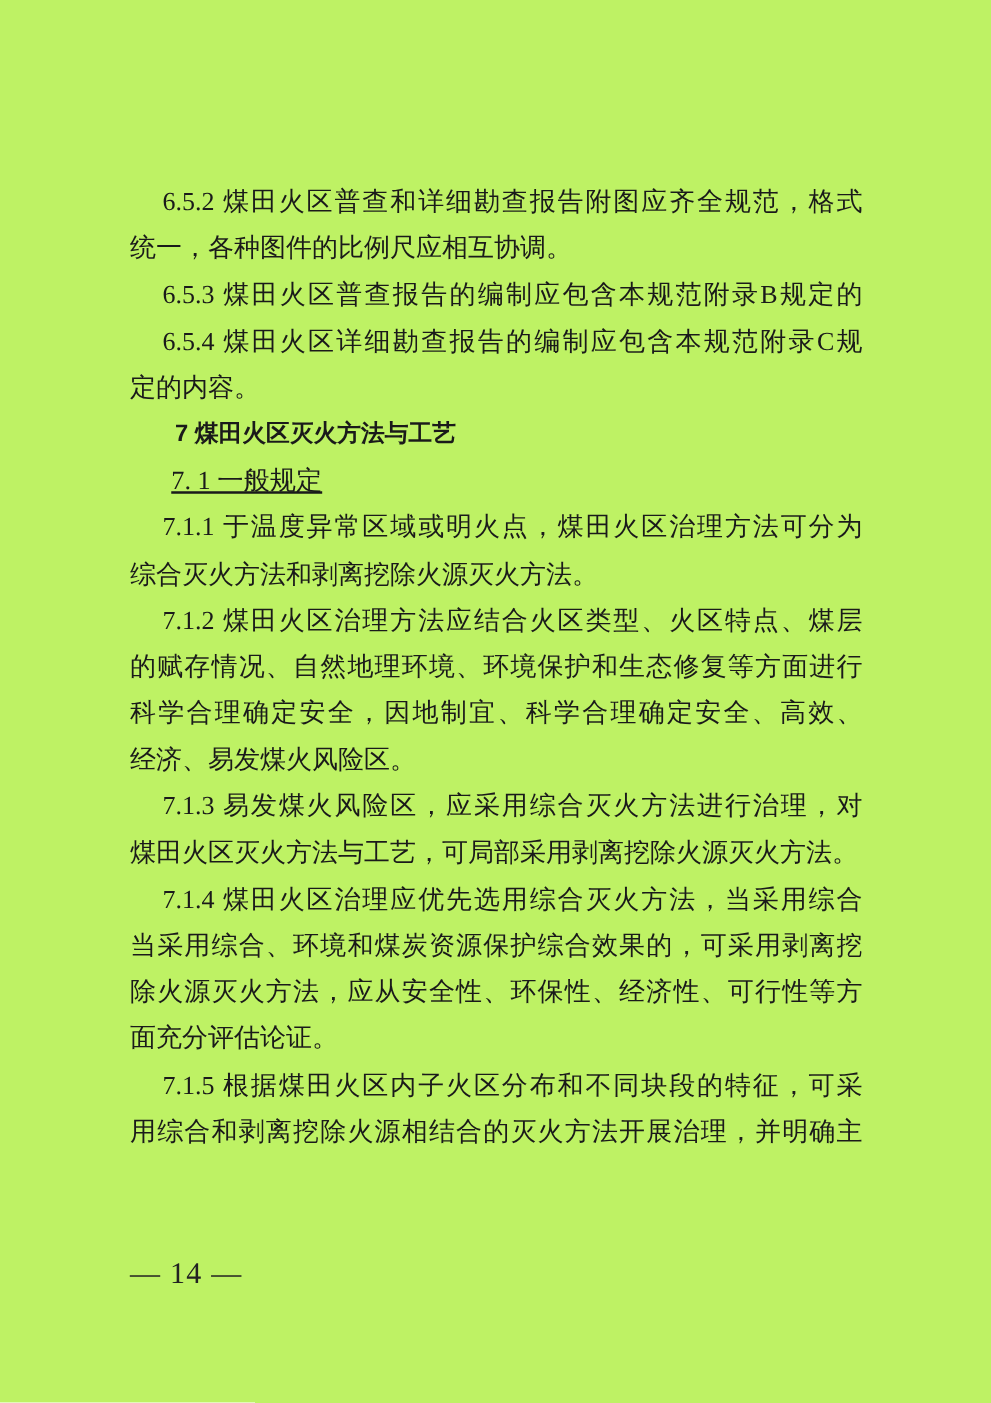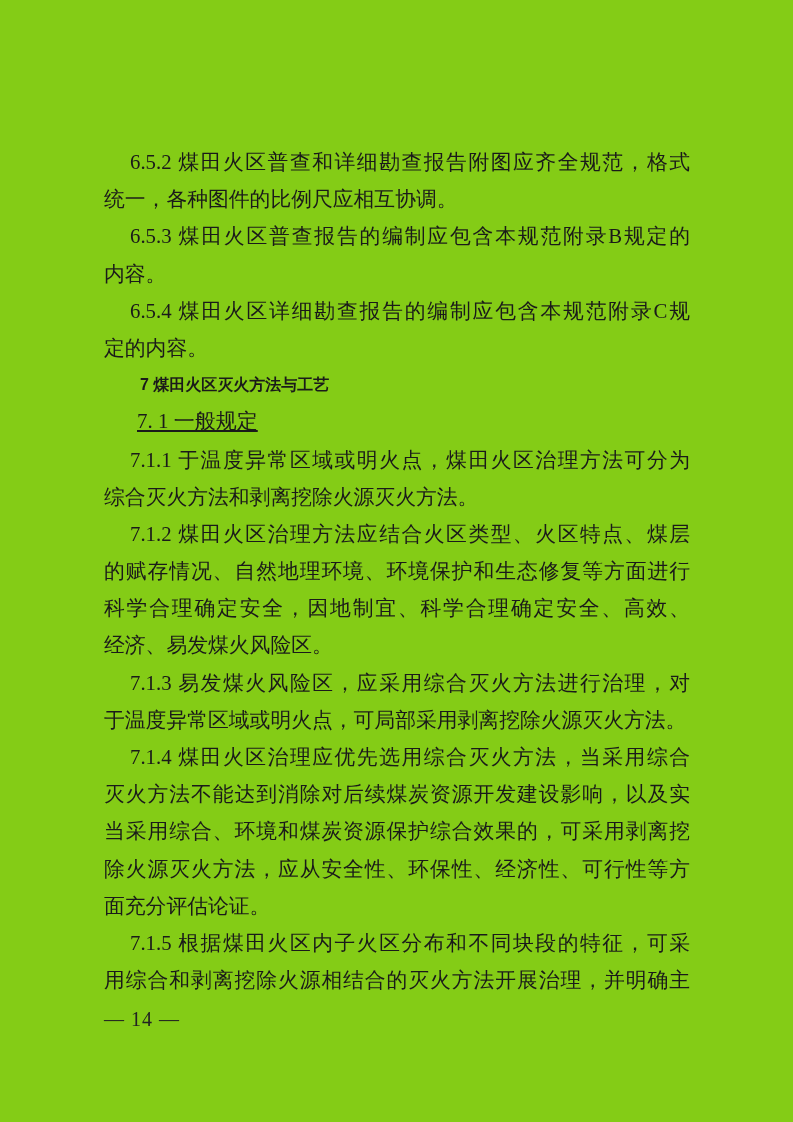--- a/index.html
+++ b/index.html
@@ -4,21 +4,21 @@
 <style>
   html, body {
     margin: 0;
     padding: 0;
     background: #ffffff;
   }
   .page {
     position: relative;
     width: 793px;
     height: 1122px;
-    background: #84cc16;
+    background: #bef264;
     overflow: hidden;
     font-family: "Liberation Serif", "DejaVu Serif", serif;
     color: #1a1a1a;
   }
   .text-block {
     position: absolute;
     left: 104px;
     top: 143px;
     width: 586px;
   }
@@ -33,50 +33,49 @@
     text-align: justify;
     text-align-last: justify;
     text-justify: inter-character;
   }
   .ln.first {
     padding-left: 26px;
   }
   .ln.h1 {
     font-family: "Liberation Sans", "DejaVu Sans", sans-serif;
     font-weight: bold;
-    font-size: 16px;
+    font-size: 19px;
     padding-left: 36px;
   }
   .ln.h2 {
     font-size: 21px;
     padding-left: 33px;
     text-decoration: underline;
   }
   .page-footer {
     position: absolute;
     left: 104px;
     top: 1006px;
-    font-size: 20px;
+    font-size: 24px;
     line-height: 26px;
     letter-spacing: 1px;
     color: #222222;
   }
 </style>
 </head>
 <body>
 
 <div class="page">
   <div class="text-block">
       <div>
         <div class="ln first j">6.5.2 煤田火区普查和详细勘查报告附图应齐全规范，格式</div>
         <div class="ln">统一，各种图件的比例尺应相互协调。</div>
       </div>
       <div>
         <div class="ln first j">6.5.3 煤田火区普查报告的编制应包含本规范附录B规定的</div>
-        <div class="ln">内容。</div>
       </div>
       <div>
         <div class="ln first j">6.5.4 煤田火区详细勘查报告的编制应包含本规范附录C规</div>
         <div class="ln">定的内容。</div>
       </div>
       <div>
         <div class="ln h1">7 煤田火区灭火方法与工艺</div>
       </div>
       <div>
         <div class="ln h2">7. 1 一般规定</div>
@@ -86,25 +85,24 @@
         <div class="ln">综合灭火方法和剥离挖除火源灭火方法。</div>
       </div>
       <div>
         <div class="ln first j">7.1.2 煤田火区治理方法应结合火区类型、火区特点、煤层</div>
         <div class="ln j">的赋存情况、自然地理环境、环境保护和生态修复等方面进行</div>
         <div class="ln j">科学合理确定安全，因地制宜、科学合理确定安全、高效、</div>
         <div class="ln">经济、易发煤火风险区。</div>
       </div>
       <div>
         <div class="ln first j">7.1.3 易发煤火风险区，应采用综合灭火方法进行治理，对</div>
-        <div class="ln">于温度异常区域或明火点，可局部采用剥离挖除火源灭火方法。</div>
+        <div class="ln">煤田火区灭火方法与工艺，可局部采用剥离挖除火源灭火方法。</div>
       </div>
       <div>
         <div class="ln first j">7.1.4 煤田火区治理应优先选用综合灭火方法，当采用综合</div>
-        <div class="ln j">灭火方法不能达到消除对后续煤炭资源开发建设影响，以及实</div>
         <div class="ln j">当采用综合、环境和煤炭资源保护综合效果的，可采用剥离挖</div>
         <div class="ln j">除火源灭火方法，应从安全性、环保性、经济性、可行性等方</div>
         <div class="ln">面充分评估论证。</div>
       </div>
       <div>
         <div class="ln first j">7.1.5 根据煤田火区内子火区分布和不同块段的特征，可采</div>
         <div class="ln j">用综合和剥离挖除火源相结合的灭火方法开展治理，并明确主</div>
       </div>
     </div>
   <div class="page-footer">— 14 —</div>

